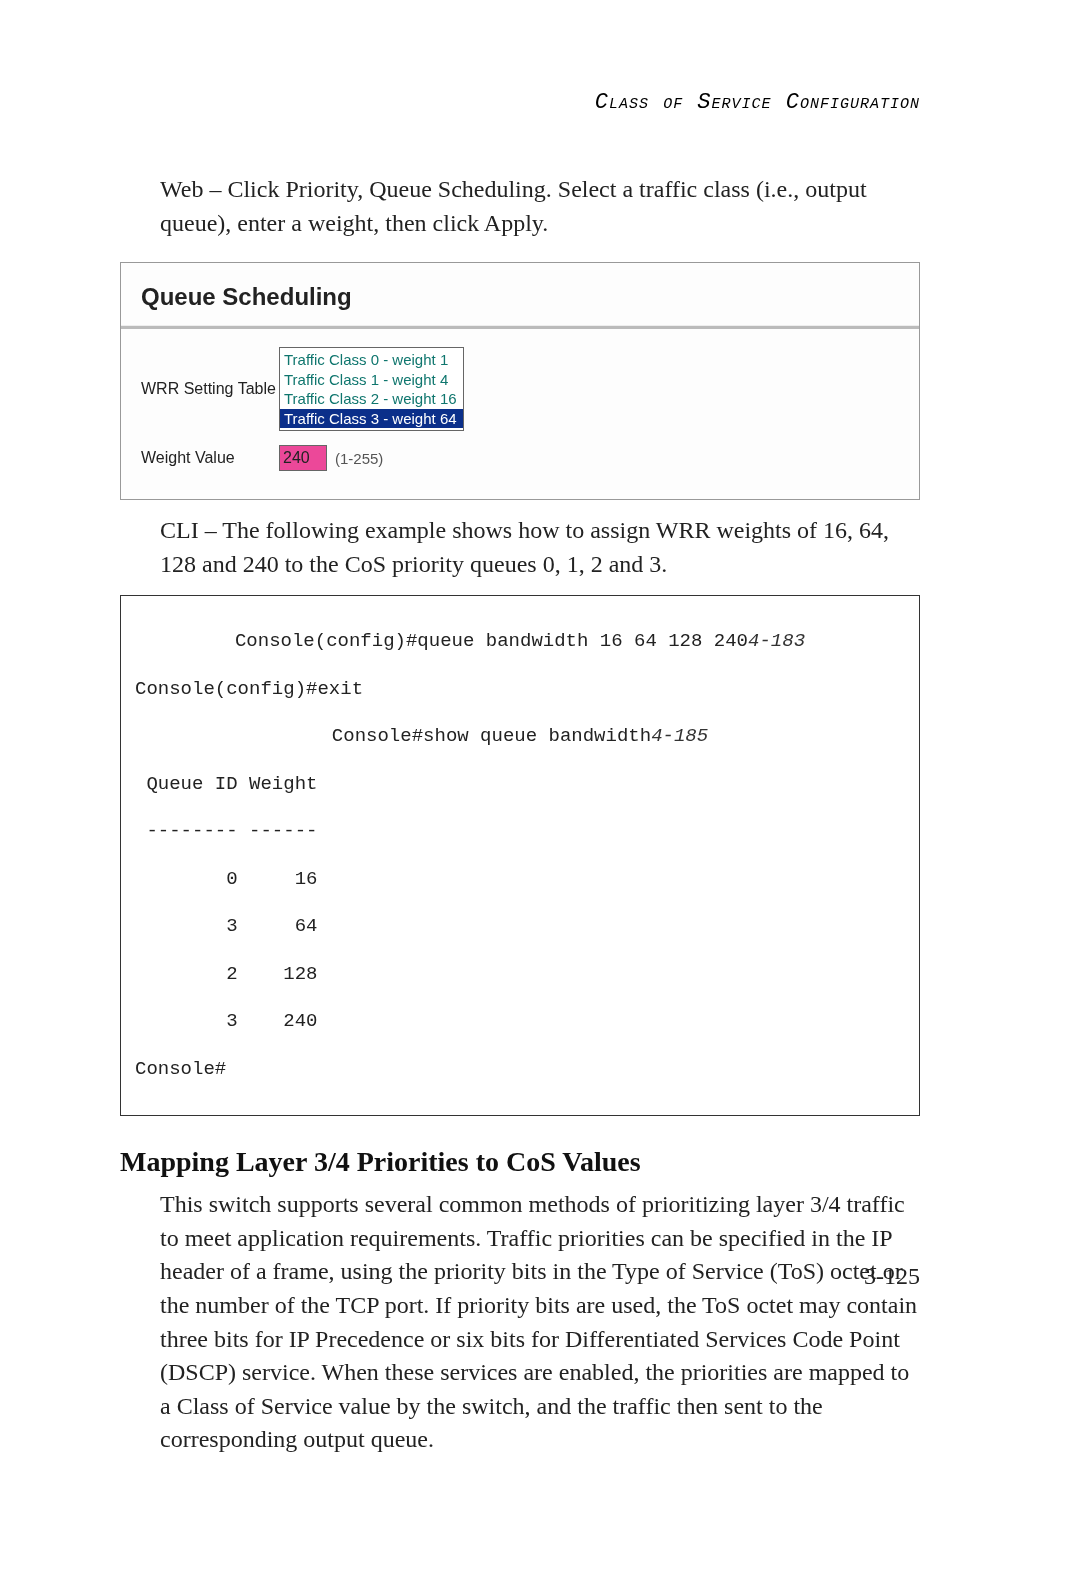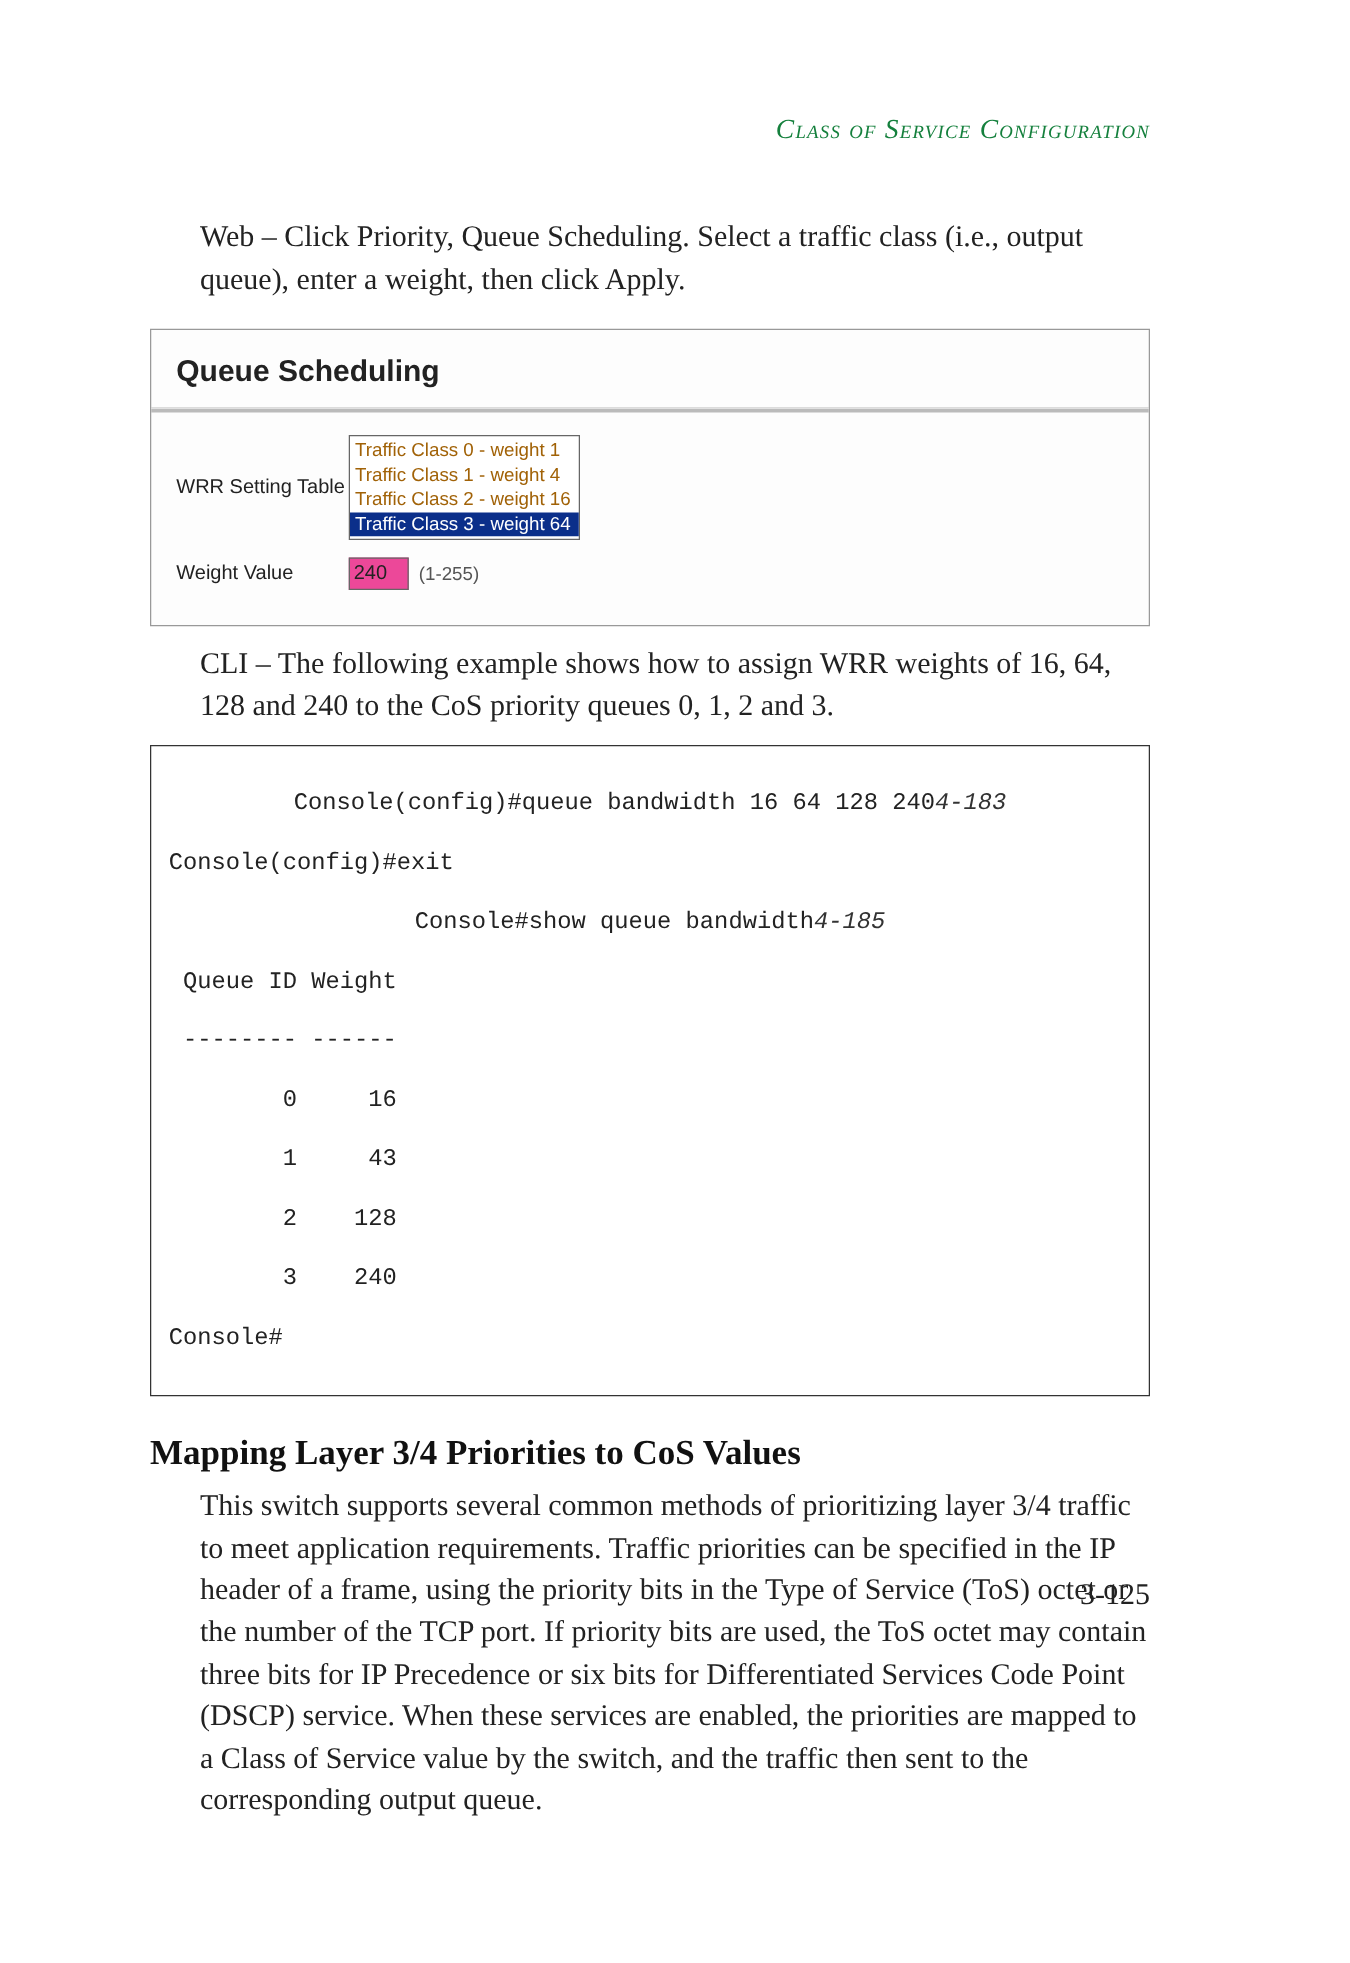--- a/index.html
+++ b/index.html
@@ -13,26 +13,26 @@
       background: #ffffff;
       font-family: Georgia, 'Times New Roman', serif;
       color: #000;
       position: relative;
     }
     .page-content {
       padding: 90px 160px 0 120px;
     }
     .running-header {
       text-align: right;
-      font-family: Liberation Serif, serif;
+      font-family: Liberation Mono, monospace;
       font-size: 22px;
       font-style: italic;
       font-variant: small-caps;
       letter-spacing: 1px;
-      color: #15803d;
+      color: #000000;
       margin-bottom: 58px;
       padding-right: 0;
     }
     .body-text {
       font-family: Georgia, 'Times New Roman', serif;
       font-size: 24px;
       line-height: 1.4;
       color: #222;
       margin-left: 40px;
       margin-right: 0;
@@ -82,21 +82,21 @@
       width: 185px;
       background: #fff;
       font-family: Arial, Helvetica, sans-serif;
       font-size: 15px;
       line-height: 1.3;
       padding: 2px 0;
     }
     .listbox .option {
       padding: 0 4px;
       white-space: nowrap;
-      color: #a16207;
+      color: #0f766e;
     }
     .listbox .option.selected {
       background: #0b2f8a;
       color: #fff;
     }
     .textinput {
       border: 1px solid #666;
       width: 48px;
       height: 26px;
       font-family: Arial, Helvetica, sans-serif;
@@ -183,21 +183,21 @@
     <span class="bold-lead">CLI</span><span> – The following example shows how to assign WRR weights of 16, 64, 128 and 240 to the CoS priority queues 0, 1, 2 and 3.</span>
   </p>
 
   <div class="cli-box">
 <div class="cli-line"><span>Console(config)#queue bandwidth 16 64 128 240</span><span class="cli-ref">4-183</span></div>
 <div>Console(config)#exit</div>
 <div class="cli-line"><span>Console#show queue bandwidth</span><span class="cli-ref">4-185</span></div>
 <div> Queue ID Weight</div>
 <div> -------- ------</div>
 <div>        0     16</div>
-<div>        1     43</div>
+<div>        3     64</div>
 <div>        2    128</div>
 <div>        3    240</div>
 <div>Console#</div>
 </div>
 
   <h2 class="section-heading">Mapping Layer 3/4 Priorities to CoS Values</h2>
 
   <p class="body-text">This switch supports several common methods of prioritizing layer 3/4 traffic to meet application requirements. Traffic priorities can be specified in the IP header of a frame, using the priority bits in the Type of Service (ToS) octet or the number of the TCP port. If priority bits are used, the ToS octet may contain three bits for IP Precedence or six bits for Differentiated Services Code Point (DSCP) service. When these services are enabled, the priorities are mapped to a Class of Service value by the switch, and the traffic then sent to the corresponding output queue.</p>
 
 </div>

